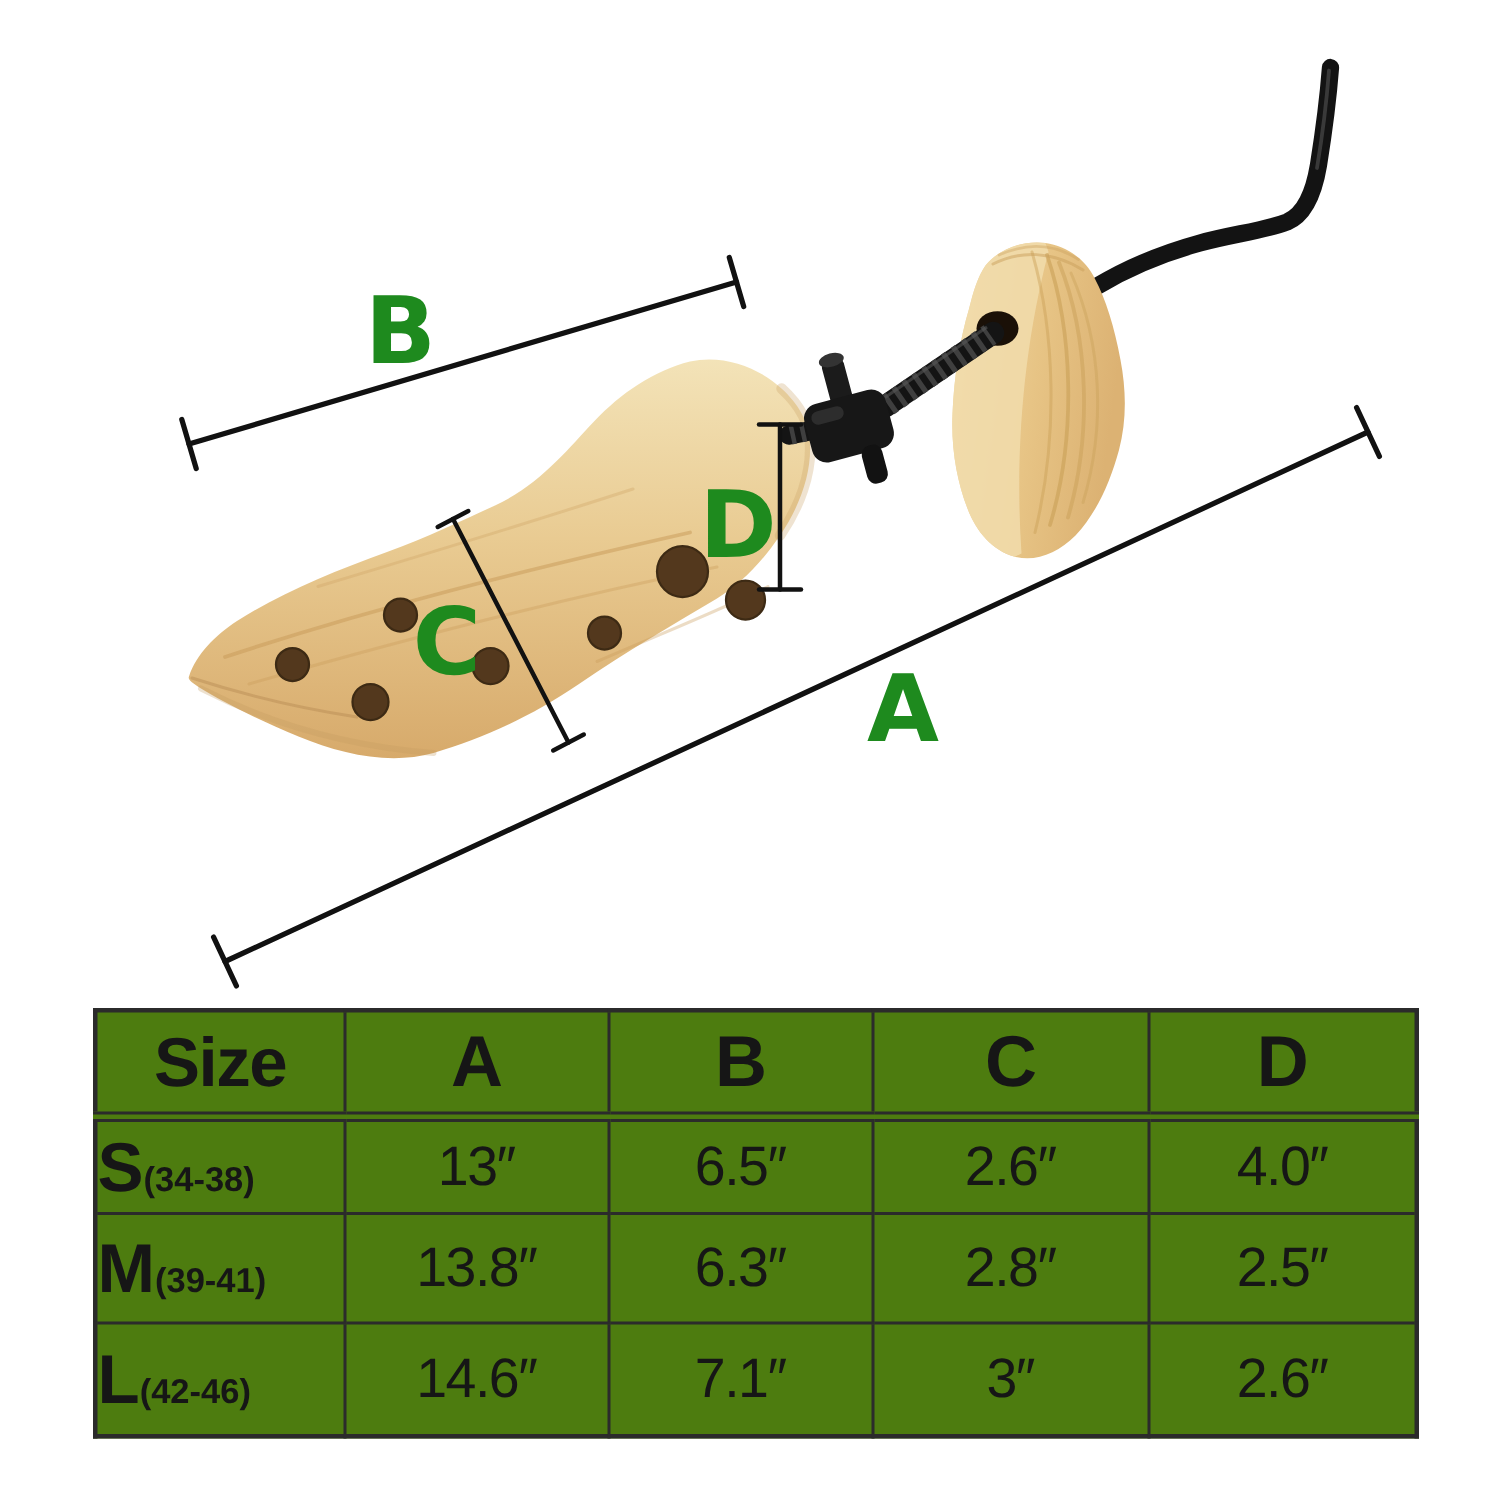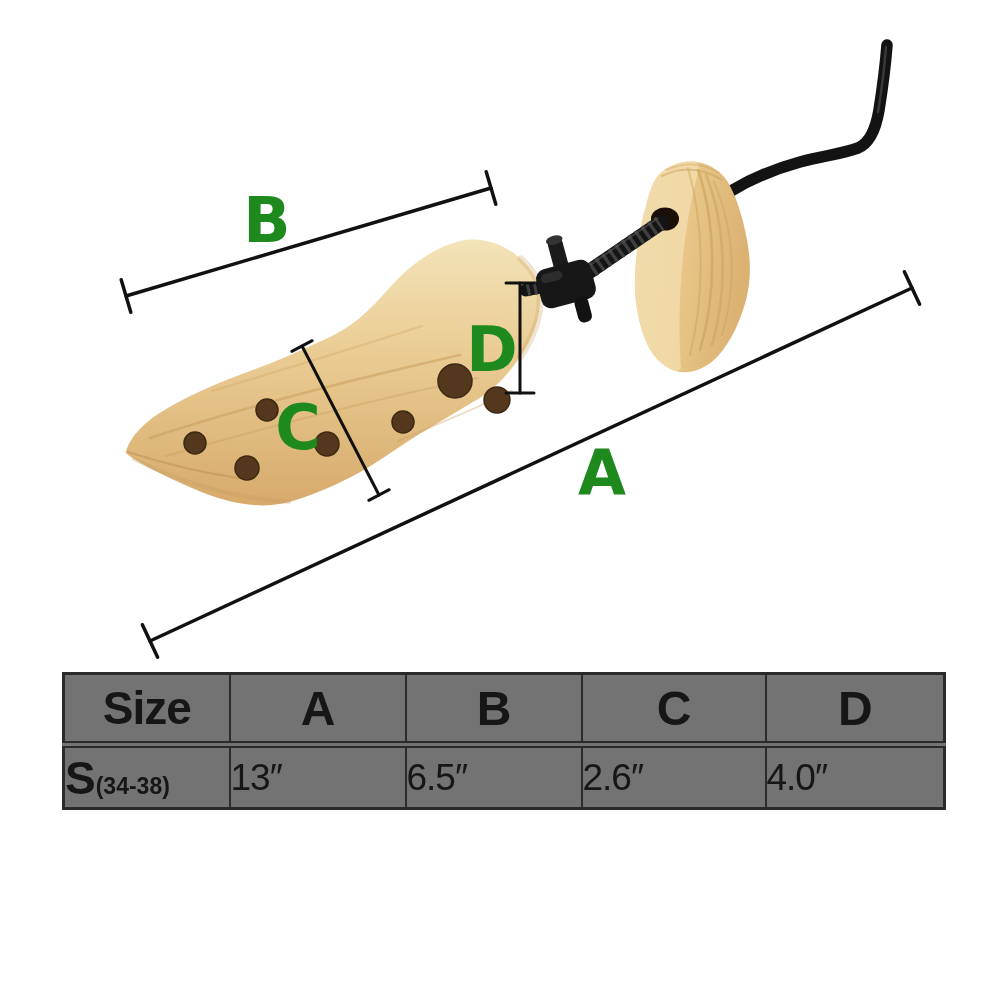--- a/index.html
+++ b/index.html
@@ -6,34 +6,34 @@
   html,body { width:1000px; height:1000px; background:#ffffff; overflow:hidden; }
   .stage { position:relative; width:1000px; height:1000px; background:#ffffff;
            font-family:"Liberation Sans", sans-serif; }
   .illustration { position:absolute; left:0; top:0; }
 
   .dimlabel { font-family:"DejaVu Sans", sans-serif; font-weight:bold; font-size:62px;
               fill:#1e8a1e; text-anchor:middle; }
 
   table.size-chart { position:absolute; left:62px; top:672px; width:881px;
                      border-collapse:collapse; table-layout:fixed;
-                     background:#737373; color:#161616; }
+                     background:#4d7c0f; color:#161616; }
   table.size-chart th, table.size-chart td { border:2.5px solid #2b2b2b; padding:0; }
   table.size-chart { border:3px solid #2b2b2b; }
   table.size-chart thead th { border-bottom:7px double #2b2b2b; }
   tr.rhead { height:71px; }
   tr.r0 { height:64px; }
   tr.r1 { height:73px; }
   tr.r2 { height:76px; }
   th.hcell { font-size:48px; font-weight:700; letter-spacing:-1px; text-align:center; vertical-align:middle; }
   th.hcell-size { font-size:46px; }
   td.label-cell { text-align:left; vertical-align:middle; padding-left:16px; white-space:nowrap; }
   td.label-cell .sz { font-size:46px; font-weight:700; }
   td.label-cell .rg { font-size:23px; font-weight:700; letter-spacing:0; }
-  td.val { font-size:37px; font-weight:400; vertical-align:middle; letter-spacing:-1px; }
+  td.val { font-size:37px; font-weight:400; text-align:center; vertical-align:middle; letter-spacing:-1px; }
 </style>
 </head>
 <body>
 
 <div class="stage">
 
   <svg class="illustration" width="1000" height="665" viewBox="0 0 1000 665" xmlns="http://www.w3.org/2000/svg">
     <defs>
       <linearGradient id="woodA" x1="0" y1="0" x2="0" y2="1">
         <stop offset="0" stop-color="#f3e3b8"></stop>
@@ -171,15 +171,33 @@
     <tbody>
       <tr class="r0">
         <td class="label-cell">
           <span class="sz">S</span><span class="rg">(34-38)</span>
         </td>
         <td class="val">13″</td>
         <td class="val">6.5″</td>
         <td class="val">2.6″</td>
         <td class="val">4.0″</td>
       </tr>
+      <tr class="r1">
+        <td class="label-cell">
+          <span class="sz">M</span><span class="rg">(39-41)</span>
+        </td>
+        <td class="val">13.8″</td>
+        <td class="val">6.3″</td>
+        <td class="val">2.8″</td>
+        <td class="val">2.5″</td>
+      </tr>
+      <tr class="r2">
+        <td class="label-cell">
+          <span class="sz">L</span><span class="rg">(42-46)</span>
+        </td>
+        <td class="val">14.6″</td>
+        <td class="val">7.1″</td>
+        <td class="val">3″</td>
+        <td class="val">2.6″</td>
+      </tr>
     </tbody>
   </table>
 </div>
 
 </body></html>

